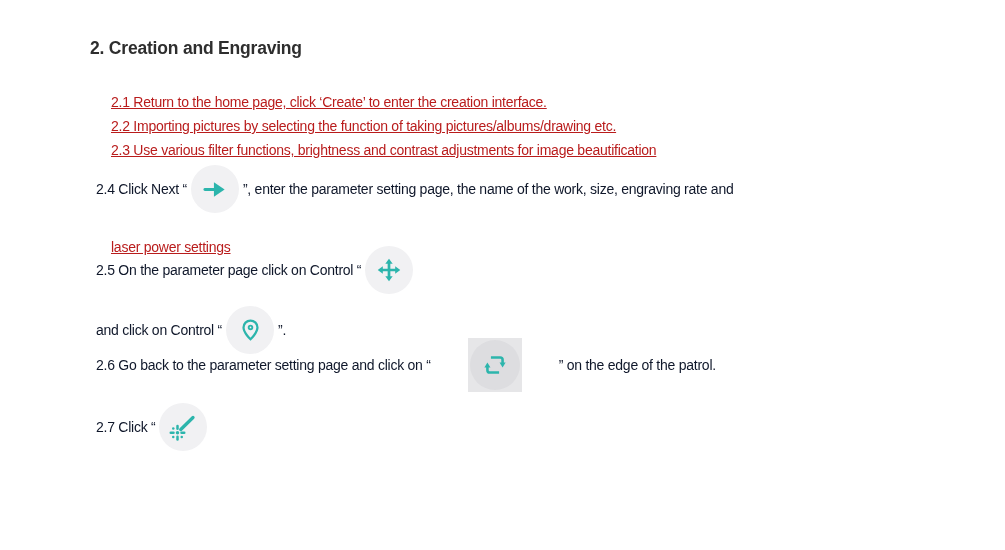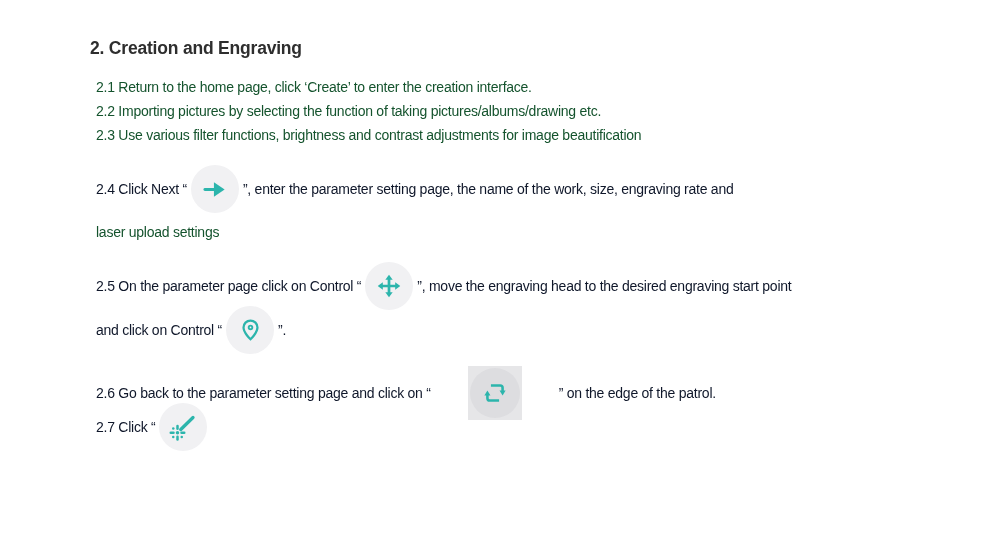--- a/index.html
+++ b/index.html
@@ -24,25 +24,26 @@
     margin: 0;
     font-size: 17.5px;
     font-weight: 700;
     letter-spacing: -0.2px;
     color: #2e2e2e;
     white-space: nowrap;
   }
   .ln {
     position: absolute;
     left: 96px;
-    margin: 0;
+    margin: 15px;
     font-size: 14px;
     letter-spacing: -0.25px;
     white-space: nowrap;
-    color: #14532d;
+    color: #b91c1c;
+    text-decoration: underline;
   }
   .row {
     position: absolute;
     left: 96px;
     display: flex;
     align-items: center;
     font-size: 14px;
     letter-spacing: -0.25px;
     white-space: nowrap;
     color: #0f172a;
@@ -93,48 +94,47 @@
   <div class="row" style="top: 163px; height: 52px;">
     <span>2.4 Click Next “</span>
     <span class="icon-circle">
       <svg width="27" height="27" viewBox="0 0 24 24">
         <path d="M3.5 12h9.5" stroke="#2cb5ac" stroke-width="2.6" stroke-linecap="round" fill="none"></path>
         <path d="M11.5 5.6 L21 12 L11.5 18.4 Z" fill="#2cb5ac"></path>
       </svg>
     </span>
     <span>”, enter the parameter setting page, the name of the work, size, engraving rate and</span>
   </div>
-  <p class="ln" style="top: 224px;">laser upload settings</p>
+  <p class="ln" style="top: 224px;">laser power settings</p>
 
-  <div class="row" style="top: 261px; height: 50px; justify-content: center;">
+  <div class="row" style="top: 245px; height: 50px; justify-content: center;">
     <span>2.5 On the parameter page click on Control “</span>
     <span class="icon-circle">
       <svg width="26" height="26" viewBox="0 0 24 24">
         <path d="M12 6v12M6 12h12" stroke="#2cb5ac" stroke-width="2.5" stroke-linecap="round" fill="none"></path>
         <polygon points="12,1.6 8.6,6.3 15.4,6.3" fill="#2cb5ac"></polygon>
         <polygon points="12,22.4 8.6,17.7 15.4,17.7" fill="#2cb5ac"></polygon>
         <polygon points="1.6,12 6.3,8.6 6.3,15.4" fill="#2cb5ac"></polygon>
         <polygon points="22.4,12 17.7,8.6 17.7,15.4" fill="#2cb5ac"></polygon>
       </svg>
     </span>
-    <span>”, move the engraving head to the desired engraving start point</span>
   </div>
 
   <div class="row" style="top: 305px; height: 50px;">
     <span>and click on Control “</span>
     <span class="icon-circle">
       <svg width="27" height="27" viewBox="0 0 24 24">
         <path d="M12 3.2c-3.6 0-6.2 2.7-6.2 6.2 0 2.3 1.5 4.8 3 6.8 1.3 1.7 2.6 3 3.2 3.6 .6-.6 1.9-1.9 3.2-3.6 1.5-2 3-4.5 3-6.8 0-3.5-2.6-6.2-6.2-6.2z" stroke="#2cb5ac" stroke-width="2" fill="none"></path>
         <circle cx="12" cy="9.3" r="1.6" stroke="#2cb5ac" stroke-width="1.7" fill="none"></circle>
       </svg>
     </span>
     <span>”.</span>
   </div>
 
-  <div class="row" style="top: 365px; height: 56px; gap: 32px;">
+  <div class="row" style="top: 337px; height: 56px; gap: 32px;">
     <span>2.6 Go back to the parameter setting page and click on “</span>
     <span class="icon-square">
       <span class="inner-circle">
         <svg width="28" height="28" viewBox="0 0 24 24">
           <path d="M8.5 5.5 H16.5 Q18.5 5.5 18.5 7.5 V12" stroke="#2cb5ac" stroke-width="2.2" fill="none"></path>
           <path d="M15.5 18.5 H7.5 Q5.5 18.5 5.5 16.5 V12" stroke="#2cb5ac" stroke-width="2.2" fill="none"></path>
           <polygon points="18.5,14.2 15.9,9.8 21.1,9.8" fill="#2cb5ac"></polygon>
           <polygon points="5.5,9.8 2.9,14.2 8.1,14.2" fill="#2cb5ac"></polygon>
         </svg>
       </span>

